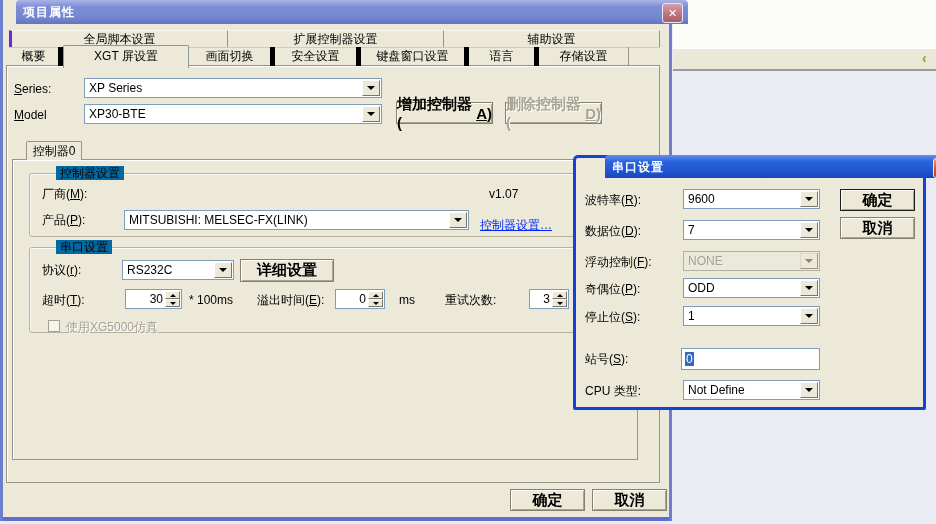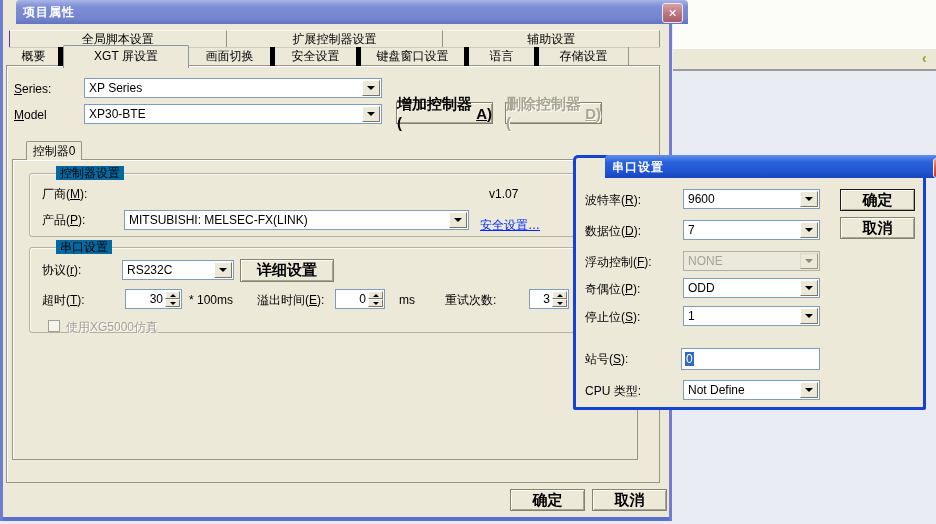--- a/index.html
+++ b/index.html
@@ -27,21 +27,21 @@
 
   .dlg-serial{position:absolute;left:573px;top:155px;width:353px;height:255px;background:#ece9d8;
     box-shadow:inset 0 0 0 3px #1243d6;border-radius:5px 5px 2px 2px;}
   .titlebar-active{position:absolute;left:0;top:0;width:100%;height:23px;
     background:linear-gradient(to bottom,#6390ec 0%,#2a62dd 30%,#2155d2 70%,#1745bd 100%);
     border-radius:4px 4px 0 0;margin-left:32px;}
 
   
   .tabrow1{position:absolute;left:9px;top:30px;width:651px;height:17px;display:flex;border-bottom:1px solid #cfccbc;}
   .t1{flex:1;text-align:center;line-height:16px;border-top:1px solid #f8f6ee;border-right:1px solid #98948a;}
-  .t1:first-child{border-left:1px solid #6d28d9;}
+  .t1:first-child{border-left:3px solid #6d28d9;}
   .tabrow2{position:absolute;left:9px;top:47px;width:651px;height:19px;display:flex;z-index:2;}
   .t2{text-align:center;line-height:18px;border-right:5px solid #000000;box-sizing:border-box;}
   .t2.active{border:1px solid #8a96a0;border-bottom:none;border-radius:2px 2px 0 0;background:#ece9d8;
     margin-top:-2px;height:23px;line-height:20px;z-index:3;}
   .t2.last{border-right:1px solid #98948a;}
 
   .tabpage{position:absolute;left:6px;top:65px;width:654px;height:418px;border:1px solid #98948a;
     box-shadow:inset 1px 1px 0 #fff;background:#ece9d8;box-sizing:border-box;}
   .ctab{position:absolute;left:26px;top:141px;width:56px;height:19px;border:1px solid #98948a;border-bottom:none;
     border-radius:2px 2px 0 0;background:#ece9d8;z-index:2;text-align:center;line-height:18px;box-sizing:border-box;}
@@ -143,21 +143,21 @@
         <span class="legend">控制器设置</span>
         <div class="lbl" style="left:12px;top:13px">厂商(<u>M</u>):</div>
         <div class="lbl" style="left:459px;top:13px">v1.07</div>
         <div class="lbl" style="left:12px;top:39px">产品(<u>P</u>):</div>
         <div class="combo" style="left:94px;top:36px;width:345px">
           <span class="val">MITSUBISHI: MELSEC-FX(LINK)</span>
           <span class="cbtn">
               <span class="tri-dn"></span>
             </span>
         </div>
-        <div class="lbl link" style="left:450px;top:44px">安全设置…</div>
+        <div class="lbl link" style="left:450px;top:44px">控制器设置…</div>
       </div>
 
       <div class="groupbox" style="left:16px;top:87px;width:598px;height:86px">
         <span class="legend">串口设置</span>
         <div class="lbl" style="left:12px;top:15px">协议(<u>r</u>):</div>
         <div class="combo" style="left:92px;top:12px;width:112px">
           <span class="val">RS232C</span>
           <span class="cbtn">
               <span class="tri-dn"></span>
             </span>

